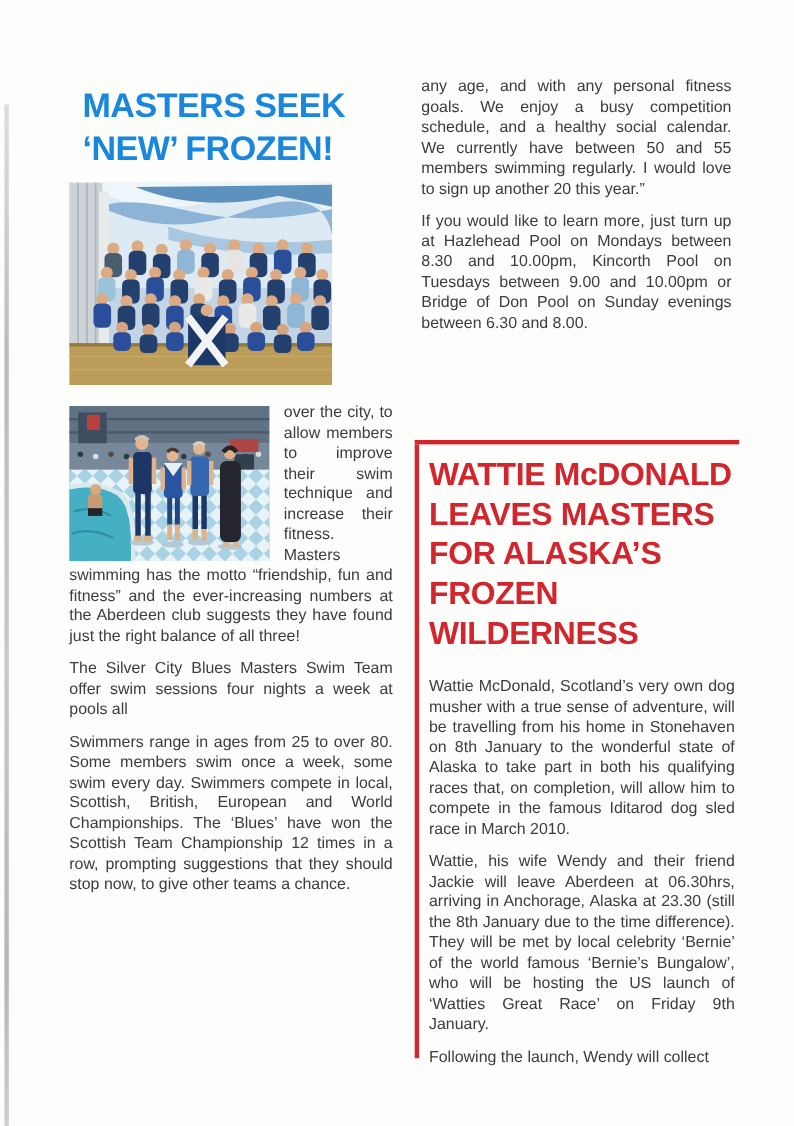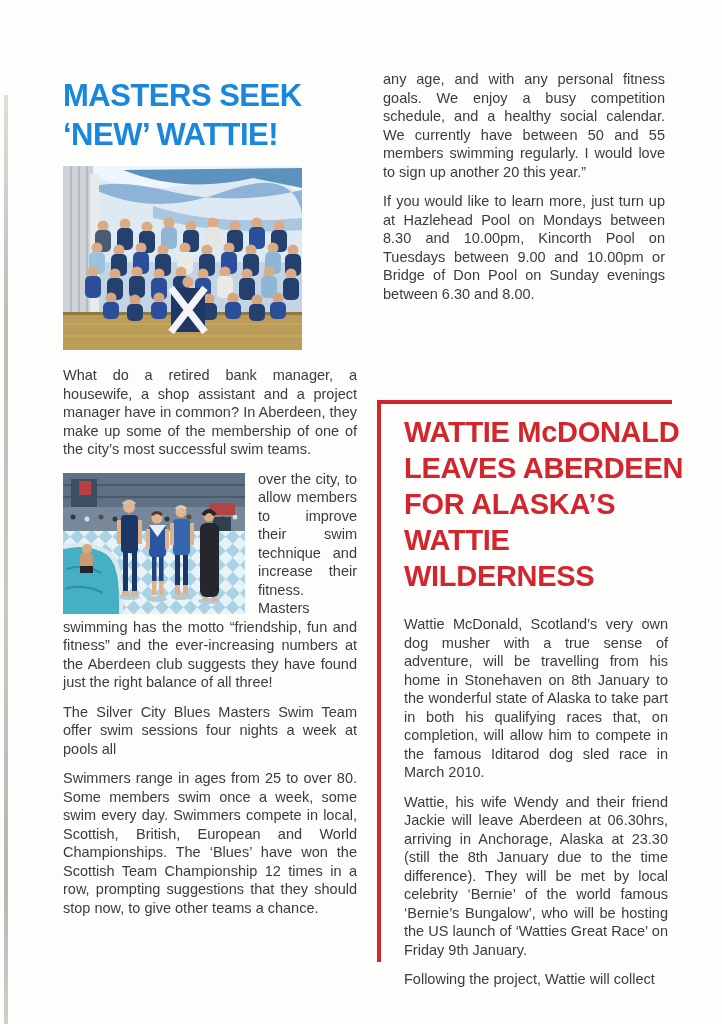--- a/index.html
+++ b/index.html
@@ -16,53 +16,53 @@
   }
   
   .col-left{position:absolute;left:63px;top:76px;width:298px;}
   .col-right{position:absolute;left:383px;top:70px;width:286px;}
   p.body{
     margin:0 4px 11px 0;font-size:14.5px;line-height:18.5px;
     text-align:justify;color:#3c3c3c;
   }
   
   .masters-headline{
-    margin:0 0 12px 0;font-size:31px;line-height:39px;font-weight:bold;
+    margin:0 0 12px 12px;font-size:31px;line-height:39px;font-weight:bold;
     letter-spacing:-0.5px;color:#1887dc;
   }
   .masters-headline div{white-space:nowrap;}
   .photo1{display:block;width:239px;height:184px;margin:2px 0 16px 0;}
   .photo2{float:left;width:182px;height:141px;margin:3px 13px 3px 0;}
   
   .wattie{
     position:absolute;left:377px;top:400px;width:295px;
     border-top:4px solid #d2262e;
   }
   .wattie::before{
     content:"";position:absolute;left:0;top:0;width:4px;height:558px;
     background:#d2262e;
   }
-  .wattie-inner{padding-left:27px;}
+  .wattie-inner{padding-left:13px;}
   .wattie-headline{
     margin:10px 0 21px 0;font-size:29px;line-height:36px;font-weight:bold;
     letter-spacing:-0.3px;color:#d2262e;
   }
   .wattie-headline div{white-space:nowrap;}
 </style>
 </head>
 <body>
 
 <div class="page">
   <div class="scan-edge"></div>
 
   <div class="col-left">
 
     <h1 class="masters-headline">
       <div>MASTERS SEEK</div>
-      <div>‘NEW’ WATTIE!</div>
+      <div>‘NEW’ FROZEN!</div>
     </h1>
 
     <svg class="photo1" viewBox="0 0 239 184" aria-hidden="true">
       <defs>
         <g id="pstand">
             <circle cx="0" cy="0" r="5.5" fill="#dcab84"></circle>
             <rect x="-8" y="4" width="16" height="22" rx="5"></rect>
           </g>
         <g id="pkneel">
             <circle cx="0" cy="0" r="5.5" fill="#d6a47e"></circle>
@@ -120,21 +120,20 @@
         <use href="#pkneel" x="146" y="133" fill="#24406e"></use>
         <use href="#pkneel" x="170" y="132" fill="#2b4e9b"></use>
         <use href="#pkneel" x="194" y="134" fill="#24406e"></use>
         <use href="#pkneel" x="215" y="132" fill="#2b4e9b"></use>
 
       <circle cx="125" cy="116" r="5.5" fill="#dcab84"></circle>
       <rect x="108" y="122" width="34" height="44" fill="#1d3766"></rect>
       <path d="M108 122 L142 166 M142 122 L108 166" stroke="#f2f4f6" stroke-width="7"></path>
     </svg>
 
-    <p class="body">What do a retired bank manager, a housewife, a shop assistant and a project manager have in common?  In Aberdeen, they make up some of the membership of one of the city’s most successful swim teams.</p>
 
     <p class="body">
       
       <svg class="photo2" viewBox="0 0 182 141" aria-hidden="true">
         <defs>
           <pattern id="chk" width="20" height="20" patternUnits="userSpaceOnUse" patternTransform="rotate(45 0 0)">
             <rect width="20" height="20" fill="#e8f3f7"></rect>
             <rect width="10" height="10" fill="#a9d2e4"></rect>
             <rect x="10" y="10" width="10" height="10" fill="#a9d2e4"></rect>
           </pattern>
@@ -218,23 +217,23 @@
 
   <div class="col-right">
     <p class="body">any age, and with any personal fitness goals. We enjoy a busy competition schedule, and a healthy social calendar.  We currently have between 50 and 55 members swimming regularly. I would love to sign up another 20 this year.”</p>
     <p class="body">If you would like to learn more, just turn up at Hazlehead Pool on Mondays between 8.30 and 10.00pm, Kincorth Pool on Tuesdays between 9.00 and 10.00pm or Bridge of Don Pool on Sunday evenings between 6.30 and 8.00.</p>
   </div>
 
   <div class="wattie">
     <div class="wattie-inner">
       <h2 class="wattie-headline">
         <div>WATTIE McDONALD</div>
-        <div>LEAVES ABERDEEN</div>
+        <div>LEAVES MASTERS</div>
         <div>FOR ALASKA’S</div>
-        <div>WATTIE</div>
+        <div>FROZEN</div>
         <div>WILDERNESS</div>
       </h2>
       <p class="body">Wattie McDonald, Scotland’s very own dog musher with a true sense of adventure, will be travelling from his home in Stonehaven on 8th January to the wonderful state of Alaska to take part in both his qualifying races that, on completion, will allow him to compete in the famous Iditarod dog sled race in March 2010.</p>
       <p class="body">Wattie, his wife Wendy and their friend Jackie will leave Aberdeen at 06.30hrs, arriving in Anchorage, Alaska at 23.30 (still the 8th January due to the time difference). They will be met by local celebrity ‘Bernie’ of the world famous ‘Bernie’s Bungalow’, who will be hosting the US launch of ‘Watties Great Race’ on Friday 9th January.</p>
-      <p class="body">Following the project, Wattie will collect</p>
+      <p class="body">Following the launch, Wendy will collect</p>
     </div>
   </div>
 </div>
 
 </body></html>

